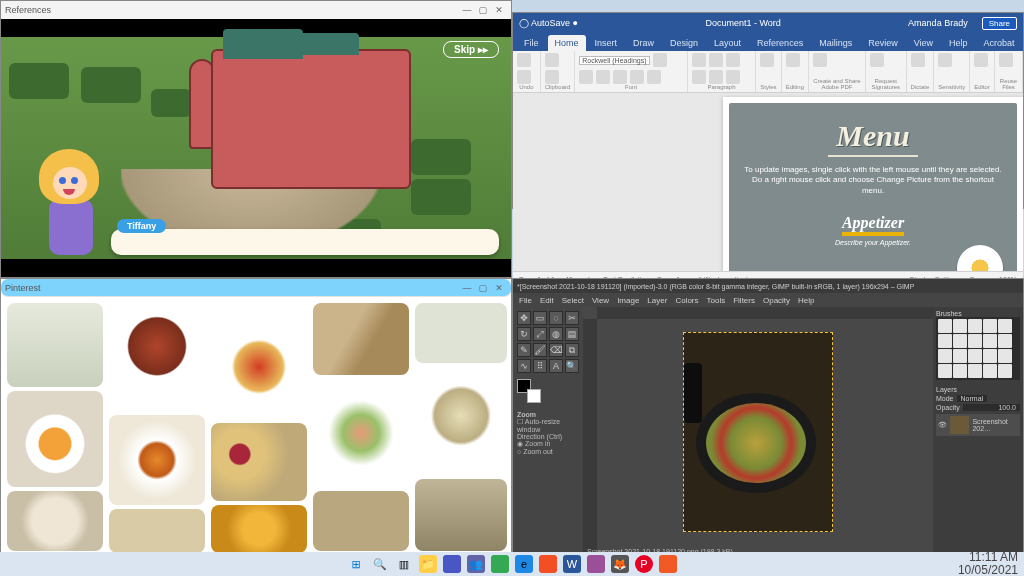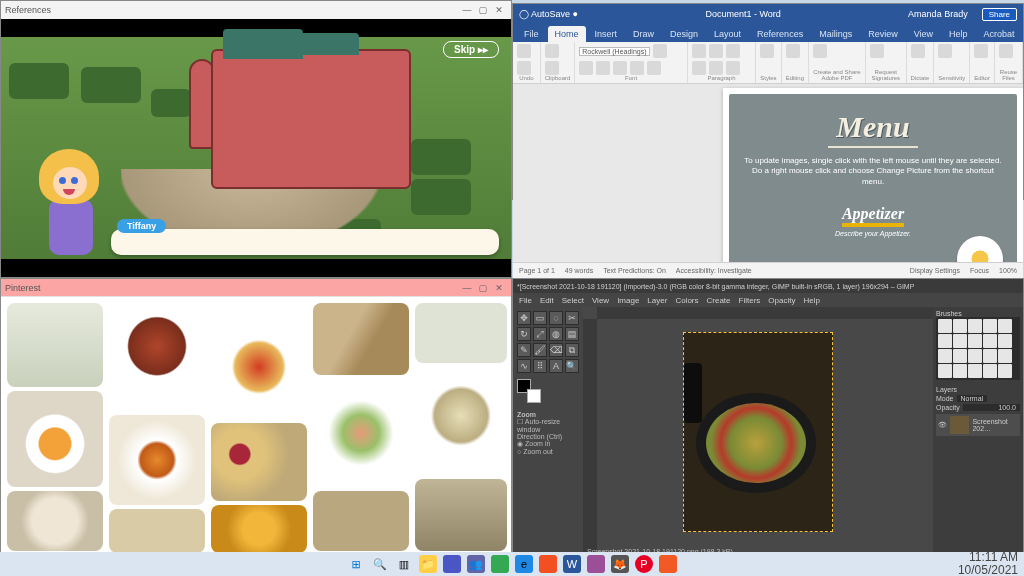--- a/index.html
+++ b/index.html
@@ -1,21 +1,21 @@
 <!DOCTYPE html>
 <html><head>
 <meta charset="utf-8">
 <style>
   * { margin:0; padding:0; box-sizing:border-box; font-family:"Segoe UI",sans-serif; }
   body { width:1024px; height:576px; overflow:hidden; background:#c6d7e8; position:relative; }
 
   
   .q { position:absolute; border:1px solid #888; background:#fff; }
   #game { left:0; top:0; width:512px; height:278px; }
-  #word { left:512px; top:3px; width:512px; height:197px; }
+  #word { left:512px; top:12px; width:512px; height:197px; }
   #pinterest { left:0; top:278px; width:512px; height:280px; }
   #gimp { left:512px; top:278px; width:512px; height:280px; }
 
   
   .titlebar { height:18px; background:#f4f4f4; display:flex; align-items:center; padding:0 4px; font-size:9px; color:#555;}
   .titlebar .spacer{flex:1;}
   .winbtn{width:16px;text-align:center;color:#666;font-size:9px;}
 
   
   #game .scene { position:relative; width:100%; height:258px; background:linear-gradient(180deg,#6a9b4a 0%,#4e7a36 100%); overflow:hidden;}
@@ -59,21 +59,21 @@
   .menucard h1{font-family:Georgia,serif;font-style:italic;font-size:30px;color:#f5efe0;text-shadow:1px 1px 0 #4c5a5d;border-bottom:2px solid #e8e2d0;display:inline-block;padding:0 8px 2px;}
   .menucard .desc{font-size:8px;margin-top:8px;line-height:1.3;}
   .menucard h2{font-family:Georgia,serif;font-style:italic;font-size:16px;margin-top:18px;border-bottom:4px solid #eab308;display:inline-block;}
   .menucard .sub{font-size:7px;font-style:italic;margin-top:3px;}
   .plate{position:absolute;right:14px;bottom:60px;width:46px;height:46px;background:#fff;border-radius:50%;box-shadow:0 1px 2px rgba(0,0,0,.3);}
   .plate::after{content:"";position:absolute;inset:6px;background:radial-gradient(circle,#f6c64a 35%,#fff 36%);border-radius:50%;}
   #word .statusbar{height:16px;background:#f3f3f3;border-top:1px solid #d0d0d0;display:flex;align-items:center;font-size:7px;color:#666;padding:0 6px;gap:10px;}
   #word .statusbar .spacer{flex:1;}
 
   
-  #pinterest .titlebar{background:#fca5a5;border-bottom:1px solid #e2e2e2;}
+  #pinterest .titlebar{background:#7dd3fc;border-bottom:1px solid #e2e2e2;border-radius:7px;}
   #pinterest .board{position:relative;height:260px;background:#fff;overflow:hidden;}
   .pin{position:absolute;border-radius:8px;background:#ccc;overflow:hidden;}
 
   
   #gimp{background:#454545;color:#ccc;}
   #gimp .gtitle{height:14px;background:#3a3a3a;font-size:7px;color:#cfcfcf;display:flex;align-items:center;padding:0 4px;}
   #gimp .gmenu{height:14px;font-size:8px;display:flex;gap:8px;padding:0 6px;align-items:center;color:#cfcfcf;}
   #gimp .gbody{display:flex;height:250px;}
   .toolbox{width:70px;background:#454545;padding:4px;}
   .toolgrid{display:grid;grid-template-columns:repeat(4,14px);gap:2px;}
@@ -306,21 +306,21 @@
     <span>*[Screenshot 2021-10-18 191120] (imported)-3.0 (RGB color 8-bit gamma integer, GIMP built-in sRGB, 1 layer) 196x294 – GIMP</span>
   </div>
   <div class="gmenu" id="gimp-menu">
       <span>File</span>
       <span>Edit</span>
       <span>Select</span>
       <span>View</span>
       <span>Image</span>
       <span>Layer</span>
       <span>Colors</span>
-      <span>Create</span>
+      <span>Tools</span>
       <span>Filters</span>
       <span>Opacity</span>
       <span>Help</span>
     </div>
   <div class="gbody">
     <div class="toolbox">
       <div class="toolgrid">
         <div class="tool">✥</div>
         <div class="tool">▭</div>
         <div class="tool">◌</div>

